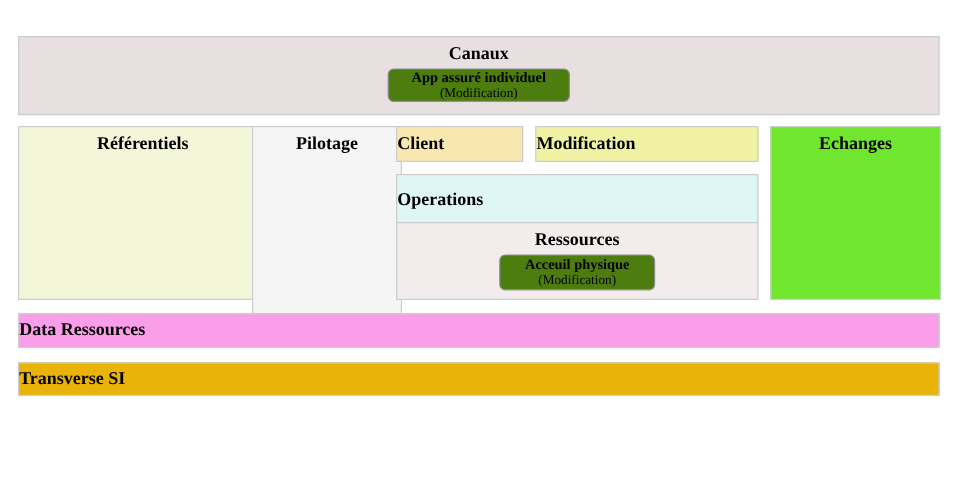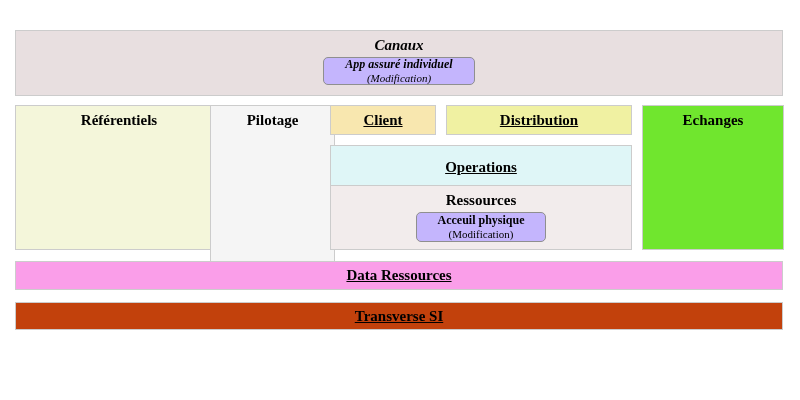--- a/index.html
+++ b/index.html
@@ -24,40 +24,38 @@
   .hdr {
     font-weight: bold;
     font-size: 15px;
     line-height: 19px;
     padding-top: 5px;
     white-space: nowrap;
   }
   .band-center {
     display: flex;
     align-items: center;
-    justify-content: center;
-    text-decoration: underline;
   }
   .band-center .hdr { padding-top: 0; }
   .subbox {
-    background: #c4b5fd;
+    background: #4d7c0f;
     border: 1px solid #8f8f8f;
     border-radius: 5px;
     box-sizing: border-box;
     margin: 2px auto 0;
     display: flex;
     flex-direction: column;
     justify-content: center;
     line-height: 1.2;
   }
   .subbox .t1 { font-weight: bold; font-size: 12px; }
   .subbox .t2 { font-size: 11px; }
 
   
-  .canaux        { left: 15px;  top: 30px;  width: 768px; height: 66px; font-style: italic; }
+  .canaux        { left: 15px;  top: 30px;  width: 768px; height: 66px; }
   .canaux-box    { width: 152px; height: 28px; }
   .referentiels  { left: 15px;  top: 105px; width: 208px; height: 145px; }
   .pilotage      { left: 210px; top: 105px; width: 125px; height: 181px; }
   .client        { left: 330px; top: 105px; width: 106px; height: 30px; }
   .distribution  { left: 446px; top: 105px; width: 186px; height: 30px; }
   .operations    { left: 330px; top: 145px; width: 302px; height: 44px; }
   .ressources    { left: 330px; top: 185px; width: 302px; height: 65px; }
   .ressources-box{ width: 130px; height: 30px; }
   .echanges      { left: 642px; top: 105px; width: 142px; height: 145px; }
   .dataplateforme{ left: 15px;  top: 261px; width: 768px; height: 29px; }
@@ -82,21 +80,21 @@
 
   <div class="block pilotage" style="background-color: rgb(245, 245, 245);">
     <div class="hdr">Pilotage</div>
   </div>
 
   <div class="block client band-center" style="background-color: rgb(248, 231, 175);">
     <div class="hdr">Client</div>
   </div>
 
   <div class="block distribution band-center" style="background-color: rgb(240, 241, 162);">
-    <div class="hdr">Distribution</div>
+    <div class="hdr">Modification</div>
   </div>
 
   <div class="block operations band-center" style="background-color: rgb(223, 246, 247);">
     <div class="hdr">Operations</div>
   </div>
 
   <div class="block ressources" style="background-color: rgb(242, 236, 236);">
     <div class="hdr">Ressources</div>
     <div class="subbox ressources-box">
       <div class="t1">Acceuil physique</div>
@@ -105,17 +103,17 @@
   </div>
 
   <div class="block echanges" style="background-color: rgb(112, 230, 46);">
     <div class="hdr">Echanges</div>
   </div>
 
   <div class="block dataplateforme band-center" style="background-color: rgb(250, 158, 233);">
     <div class="hdr">Data Ressources</div>
   </div>
 
-  <div class="block transverse band-center" style="background-color: #c2410c;">
+  <div class="block transverse band-center" style="background-color: #eab308;">
     <div class="hdr">Transverse SI</div>
   </div>
 
 </div>
 
 </body></html>

